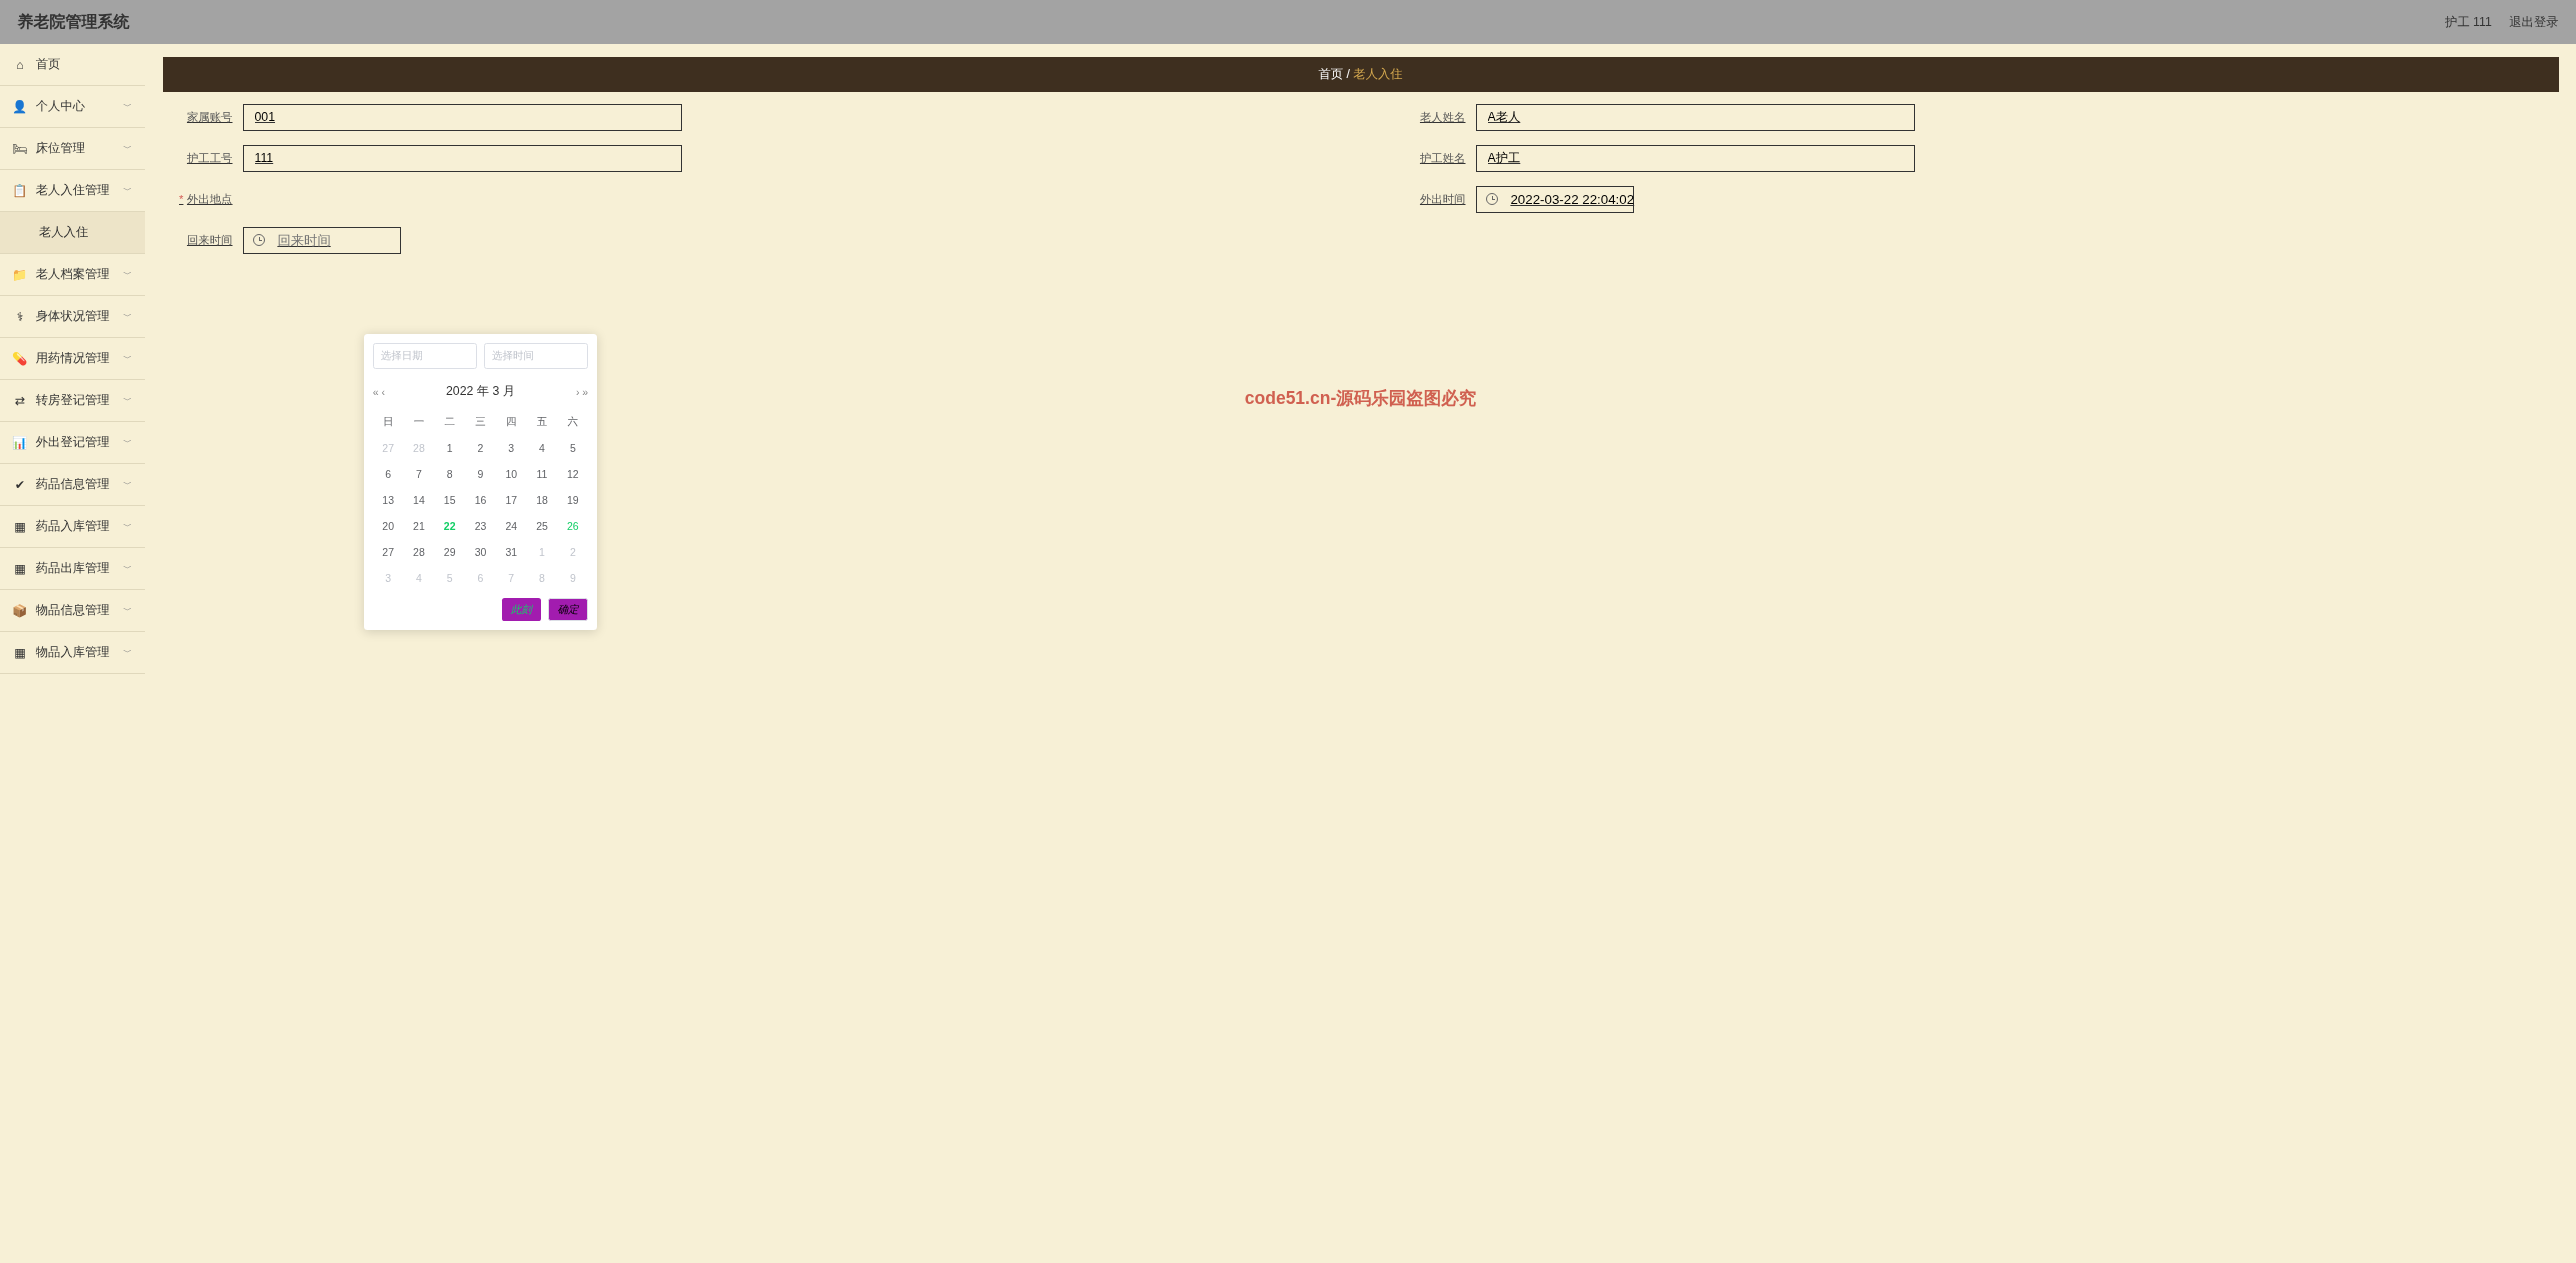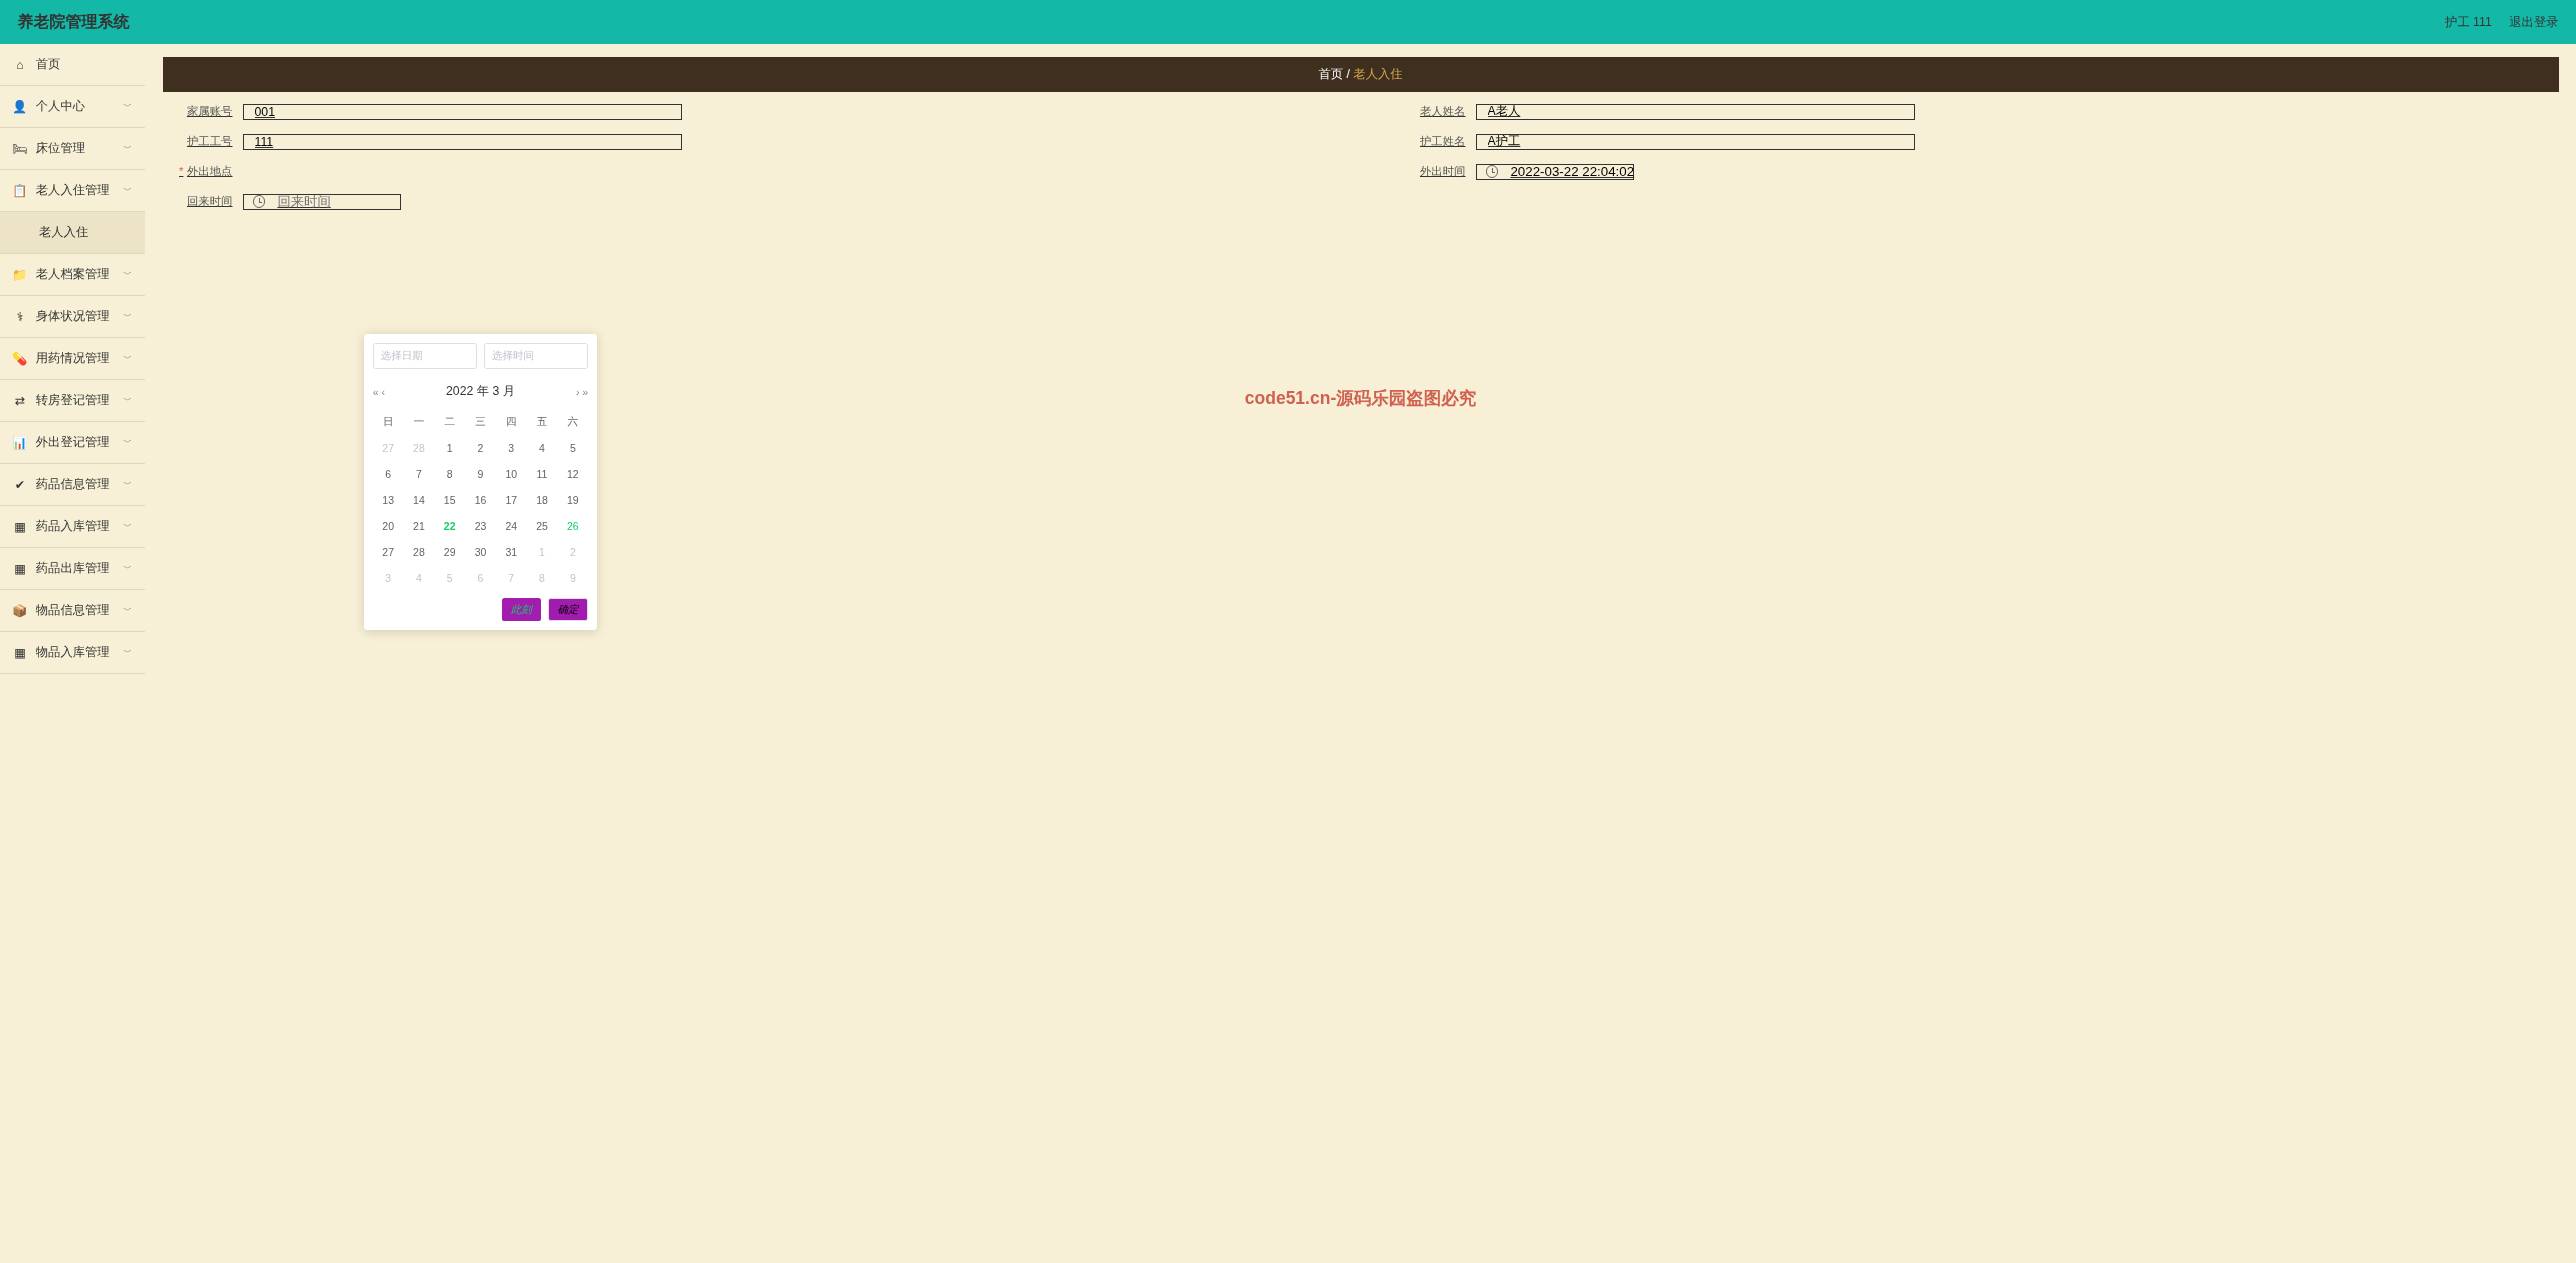--- a/index.html
+++ b/index.html
@@ -1,18 +1,18 @@
 <!DOCTYPE html>
 <html style="font-size:14px"><head>
 <meta charset="utf-8">
 <style>
 * { margin: 0; padding: 0; box-sizing: border-box; }
 body { font-family: "Microsoft YaHei", sans-serif; font-size: 12.3px; background: #f7f0d6; color: #333; }
 
-.header { background: #14b8a6; height: 44px; display: flex; align-items: center; padding: 0 17.5px; justify-content: space-between; }
+.header { background: #a3a3a3; height: 44px; display: flex; align-items: center; padding: 0 17.5px; justify-content: space-between; }
 .header-title { font-size: 16px; font-weight: bold; color: #333; }
 .header-right { display: flex; gap: 17.5px; }
 .header-right span { cursor: pointer; }
 
 .container { display: flex; height: calc(100vh - 44px); }
 
 .sidebar { width: 145px; background: #f7f0d6; overflow-y: auto; }
 .menu-item { height: 42px; display: flex; align-items: center; padding: 0 13px; cursor: pointer; border-bottom: 0.9px solid #e0d8bc; position: relative; color: #333; }
 .menu-item.sub { padding-left: 39px; background: #ede4c8; }
 .menu-icon { width: 14px; height: 14px; margin-right: 8.8px; display: inline-flex; align-items: center; justify-content: center; }
@@ -20,21 +20,21 @@
 .chevron { font-size: 8.8px; color: #888; }
 
 .main { flex: 1; overflow-y: auto; padding: 13px 17.5px; position: relative; }
 .breadcrumb { background: #3e2f1f; color: #fff; text-align: center; padding: 8.8px; margin-bottom: 12px; font-size: 12.3px; }
 .breadcrumb .active { color: #d4a84f; }
 
 .form-grid { display: grid; grid-template-columns: 1fr 1fr; gap: 14px 70px; }
 .form-row { display: flex; align-items: center; text-decoration: underline; }
 .form-label { width: 70px; text-align: right; margin-right: 10.5px; color: #555; font-size: 11.4px; position: relative; }
 .form-label.required::before { content: "*"; color: #d4625b; margin-right: 3.5px; }
-.form-input { flex: 1; max-width: 439px; height: 16px; border: 0.9px solid #333; background: transparent; padding: 0 10.5px; font-size: 12.3px; }
+.form-input { flex: 1; max-width: 439px; height: 27px; border: 0.9px solid #333; background: transparent; padding: 0 10.5px; font-size: 12.3px; }
 .form-input.short { max-width: 158px; }
 .input-with-icon { display: flex; align-items: center; gap: 7px; }
 .clock-icon { width: 12.3px; height: 12.3px; border: 1.3px solid #666; border-radius: 50%; position: relative; display: inline-block; margin-right: 5.3px; margin-left: 8.8px; flex-shrink: 0; }
 .clock-icon::after { content: ""; position: absolute; top: 1.8px; left: 50%; width: 0.9px; height: 4.4px; background: #666; transform-origin: bottom; }
 .clock-icon::before { content: ""; position: absolute; top: 50%; left: 50%; width: 3.5px; height: 0.9px; background: #666; }
 
 .datepicker { position: absolute; top: 290px; left: 219px; width: 233px; background: #fff; box-shadow: 0 1.8px 10.5px rgba(0,0,0,0.15); border-radius: 3.5px; padding: 8.8px; z-index: 100; }
 .dp-inputs { display: flex; gap: 7px; margin-bottom: 10.5px; align-items: flex-end; }
 .dp-input { flex: 1; border: 0.9px solid #dcdfe6; border-radius: 2.6px; padding: 5.3px 7px; font-size: 10.5px; color: #c0c4cc; }
 .dp-header { display: flex; align-items: center; justify-content: space-between; padding: 3.5px 0 8.8px; }

